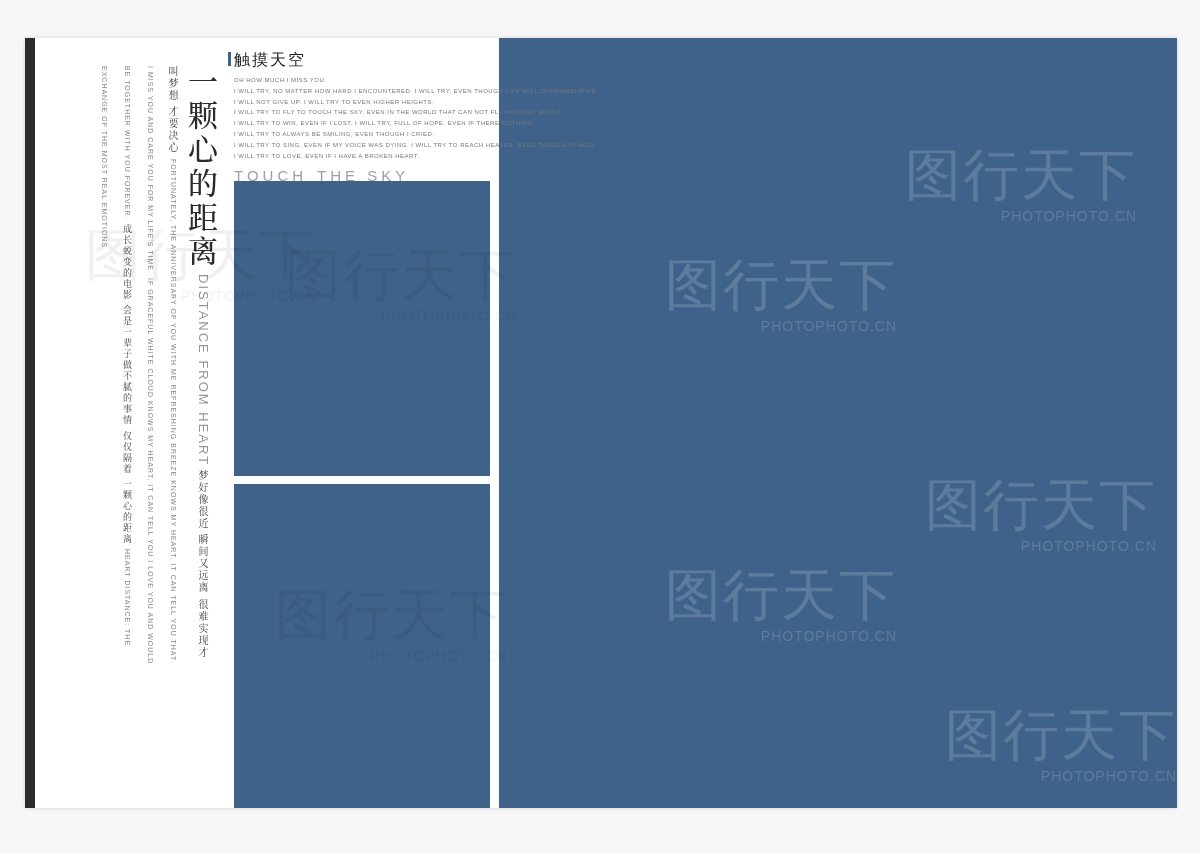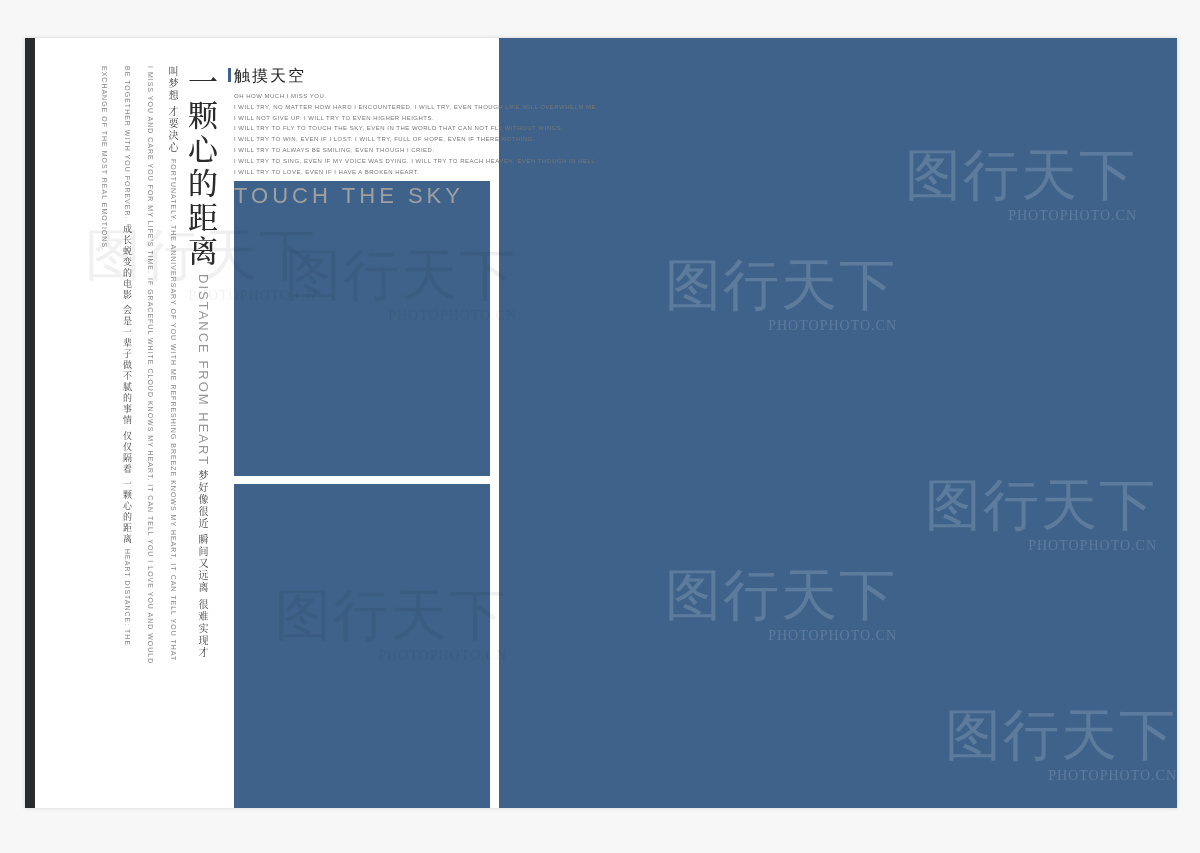--- a/index.html
+++ b/index.html
@@ -102,41 +102,41 @@
     font-family: Arial, Helvetica, sans-serif;
     font-size: 7px;
     color: #888;
     letter-spacing: 1px;
     margin-right: 4px;
   }
 
   
   .touch-block {
     position: absolute;
-    left: 209px; top: 28px;
+    left: 209px; top: 12px;
     width: 420px;
   }
   .touch-cn {
     font-size: 16px;
     color: #222;
     letter-spacing: 2px;
     font-family: "Microsoft YaHei", sans-serif;
     margin-bottom: 4px;
   }
   .touch-lines {
     font-family: Arial, Helvetica, sans-serif;
     font-size: 6px;
     line-height: 1.8;
     color: #777;
     letter-spacing: .5px;
     white-space: nowrap;
   }
   .touch-en-big {
     font-family: Arial, Helvetica, sans-serif;
-    font-size: 22px;
+    font-size: 15px;
     letter-spacing: 4px;
     color: #a0a0a0;
     margin-top: 6px;
   }
   .touch-en-big .gap { display:inline-block; width:10px; }
   .touch-accent {
     position: absolute;
     left: -6px; top: 2px;
     width: 3px; height: 14px;
     background: #3e628a;
@@ -148,21 +148,21 @@
     color: rgba(255,255,255,.16);
     font-family: "KaiTi","STKaiti",serif;
     font-size: 56px;
     letter-spacing: 2px;
     pointer-events: none;
     user-select: none;
     text-align: right;
   }
   .wm .sub {
     display:block;
-    font-family: Liberation Serif, serif;
+    font-family: Liberation Sans, sans-serif;
     font-size: 14px;
     letter-spacing: 1px;
     color: inherit;
     margin-top: -6px;
   }
   .wm.dark { color: rgba(0,0,0,.06); }
 </style>
 </head>
 <body>
 

